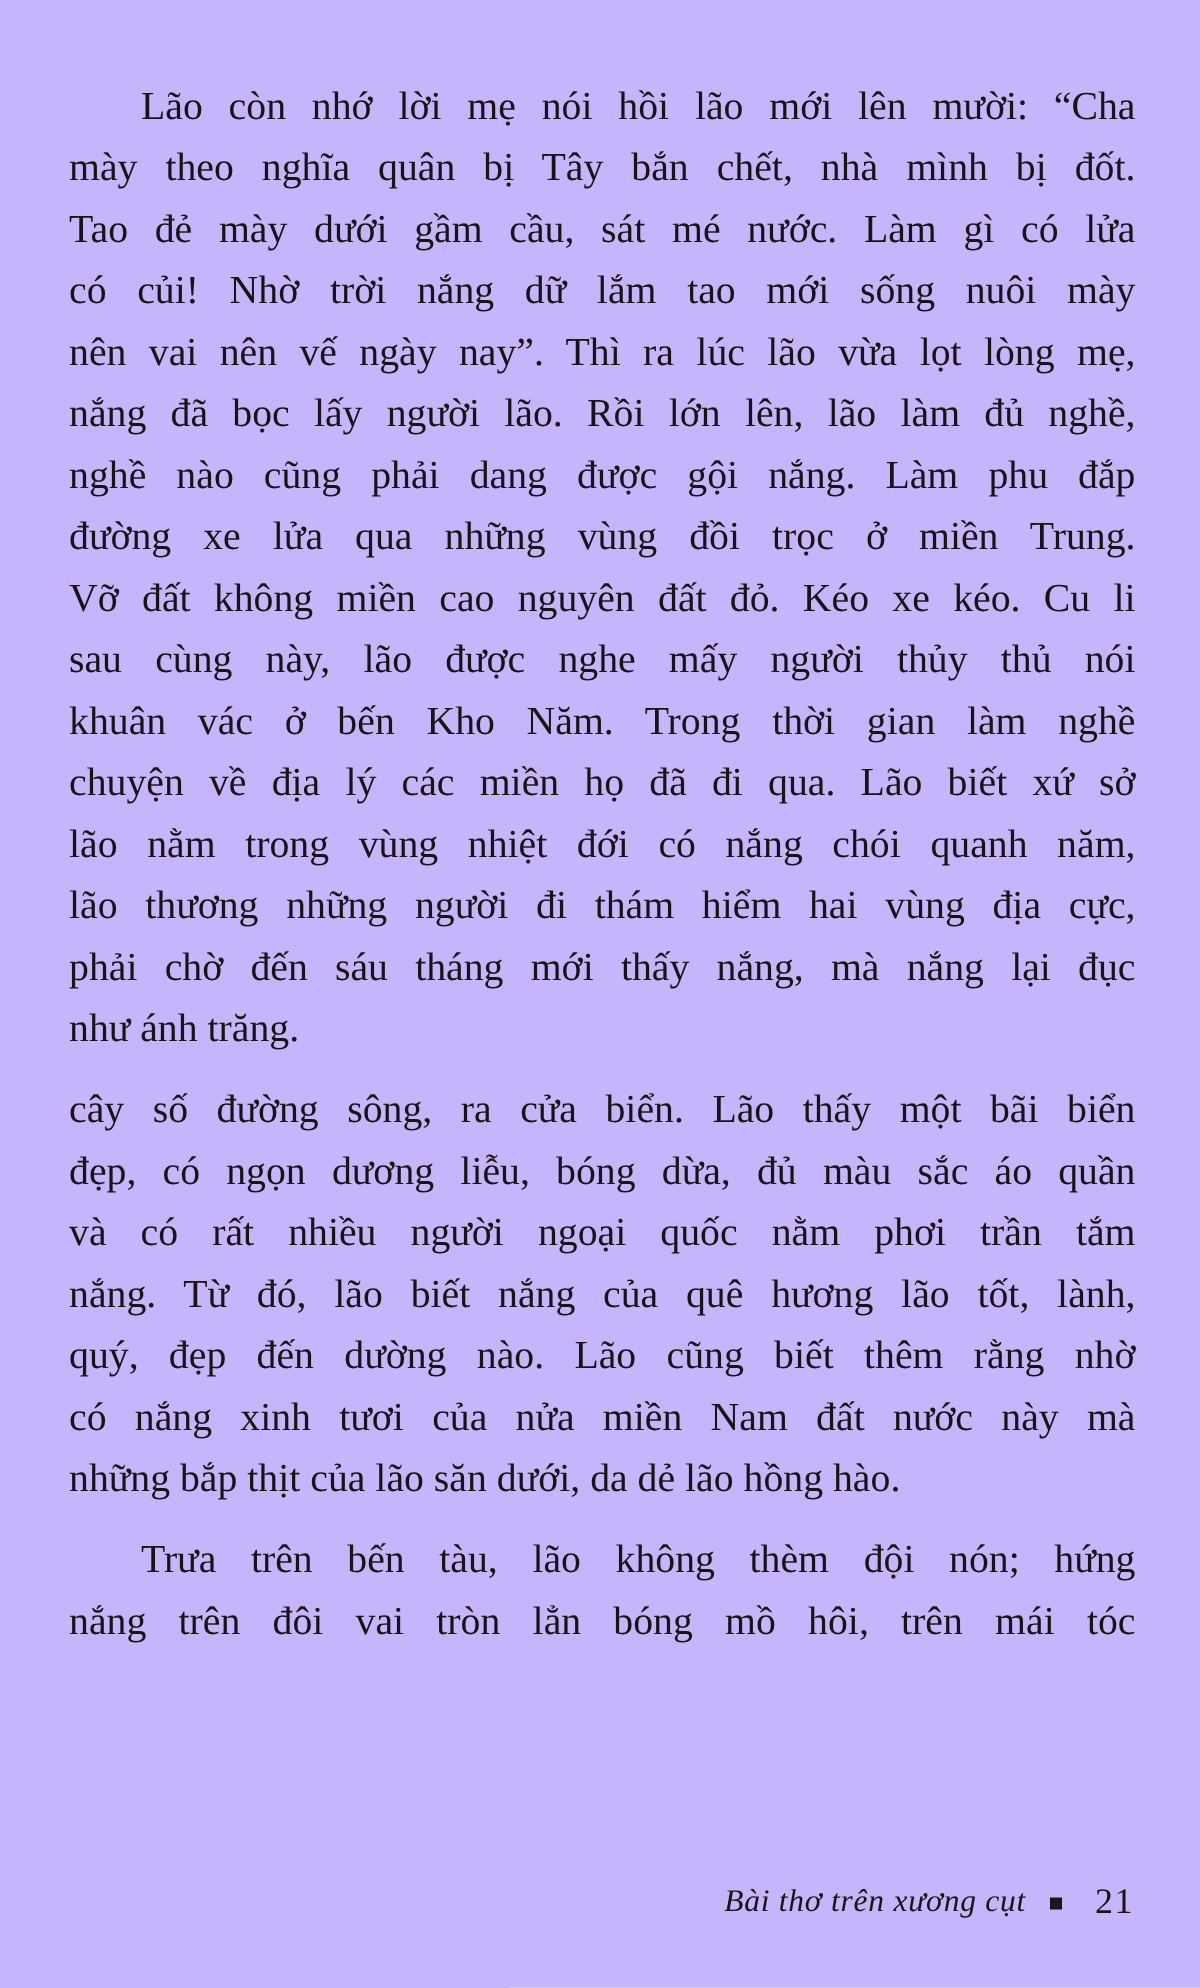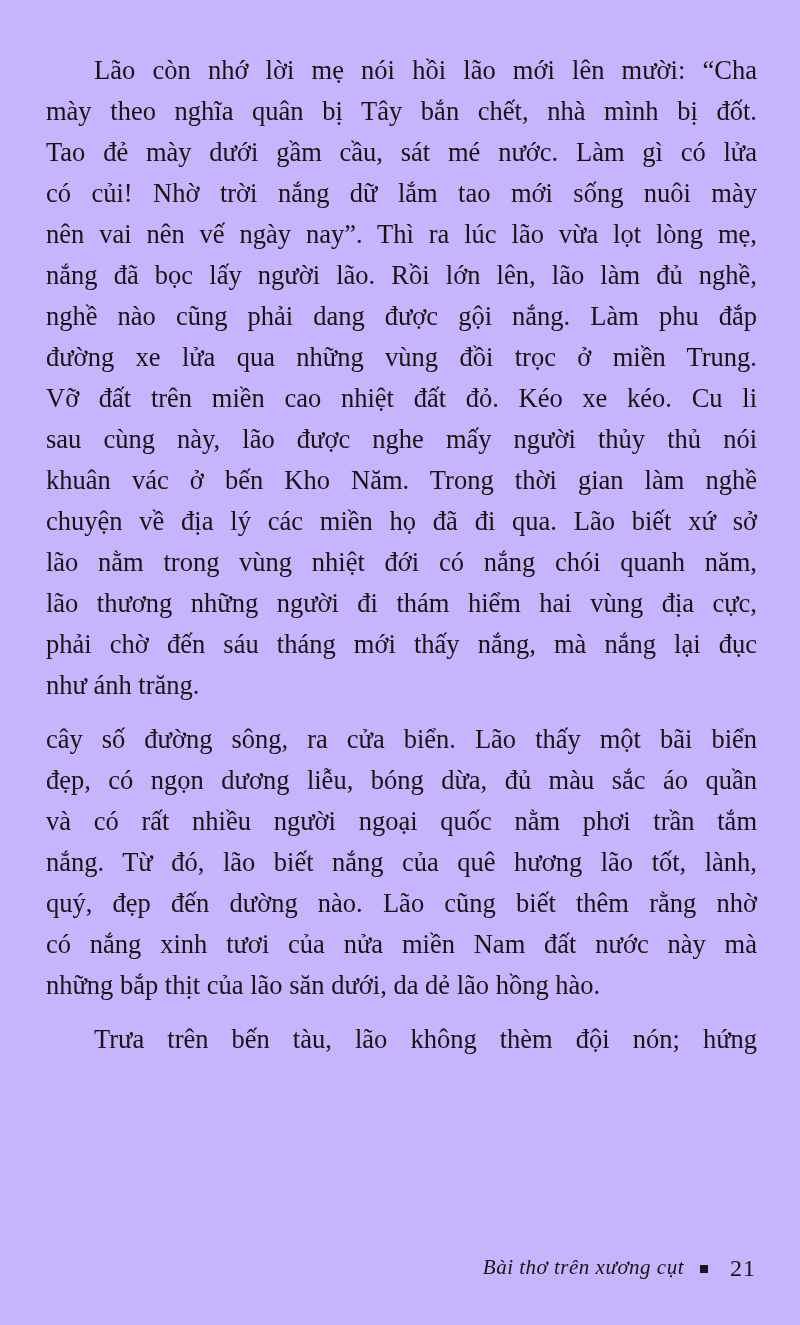--- a/index.html
+++ b/index.html
@@ -63,21 +63,21 @@
 
     <div class="para">
       <div class="line first">Lão còn nhớ lời mẹ nói hồi lão mới lên mười: “Cha</div>
       <div class="line">mày theo nghĩa quân bị Tây bắn chết, nhà mình bị đốt.</div>
       <div class="line">Tao đẻ mày dưới gầm cầu, sát mé nước. Làm gì có lửa</div>
       <div class="line">có củi! Nhờ trời nắng dữ lắm tao mới sống nuôi mày</div>
       <div class="line">nên vai nên vế ngày nay”. Thì ra lúc lão vừa lọt lòng mẹ,</div>
       <div class="line">nắng đã bọc lấy người lão. Rồi lớn lên, lão làm đủ nghề,</div>
       <div class="line">nghề nào cũng phải dang được gội nắng. Làm phu đắp</div>
       <div class="line">đường xe lửa qua những vùng đồi trọc ở miền Trung.</div>
-      <div class="line">Vỡ đất trên miền cao nhiệt đất đỏ. Kéo xe kéo. Cu li</div>
+      <div class="line">Vỡ đất không miền cao nguyên đất đỏ. Kéo xe kéo. Cu li</div>
       <div class="line">sau cùng này, lão được nghe mấy người thủy thủ nói</div>
       <div class="line">khuân vác ở bến Kho Năm. Trong thời gian làm nghề</div>
       <div class="line">chuyện về địa lý các miền họ đã đi qua. Lão biết xứ sở</div>
       <div class="line">lão nằm trong vùng nhiệt đới có nắng chói quanh năm,</div>
       <div class="line">lão thương những người đi thám hiểm hai vùng địa cực,</div>
       <div class="line">phải chờ đến sáu tháng mới thấy nắng, mà nắng lại đục</div>
       <div class="line last">như ánh trăng.</div>
     </div>
 
     <div class="para">
@@ -85,20 +85,21 @@
       <div class="line">đẹp, có ngọn dương liễu, bóng dừa, đủ màu sắc áo quần</div>
       <div class="line">và có rất nhiều người ngoại quốc nằm phơi trần tắm</div>
       <div class="line">nắng. Từ đó, lão biết nắng của quê hương lão tốt, lành,</div>
       <div class="line">quý, đẹp đến dường nào. Lão cũng biết thêm rằng nhờ</div>
       <div class="line">có nắng xinh tươi của nửa miền Nam đất nước này mà</div>
       <div class="line last">những bắp thịt của lão săn dưới, da dẻ lão hồng hào.</div>
     </div>
 
     <div class="para">
       <div class="line first">Trưa trên bến tàu, lão không thèm đội nón; hứng</div>
+      <div class="line">nắng trên đôi vai tròn lẳn bóng mồ hôi, trên mái tóc</div>
     </div>
 
   </main>
 
   <footer class="footer">
     <span class="running-title">Bài thơ trên xương cụt</span>
     <span class="bullet"></span>
     <span class="page-number">21</span>
   </footer>
 

